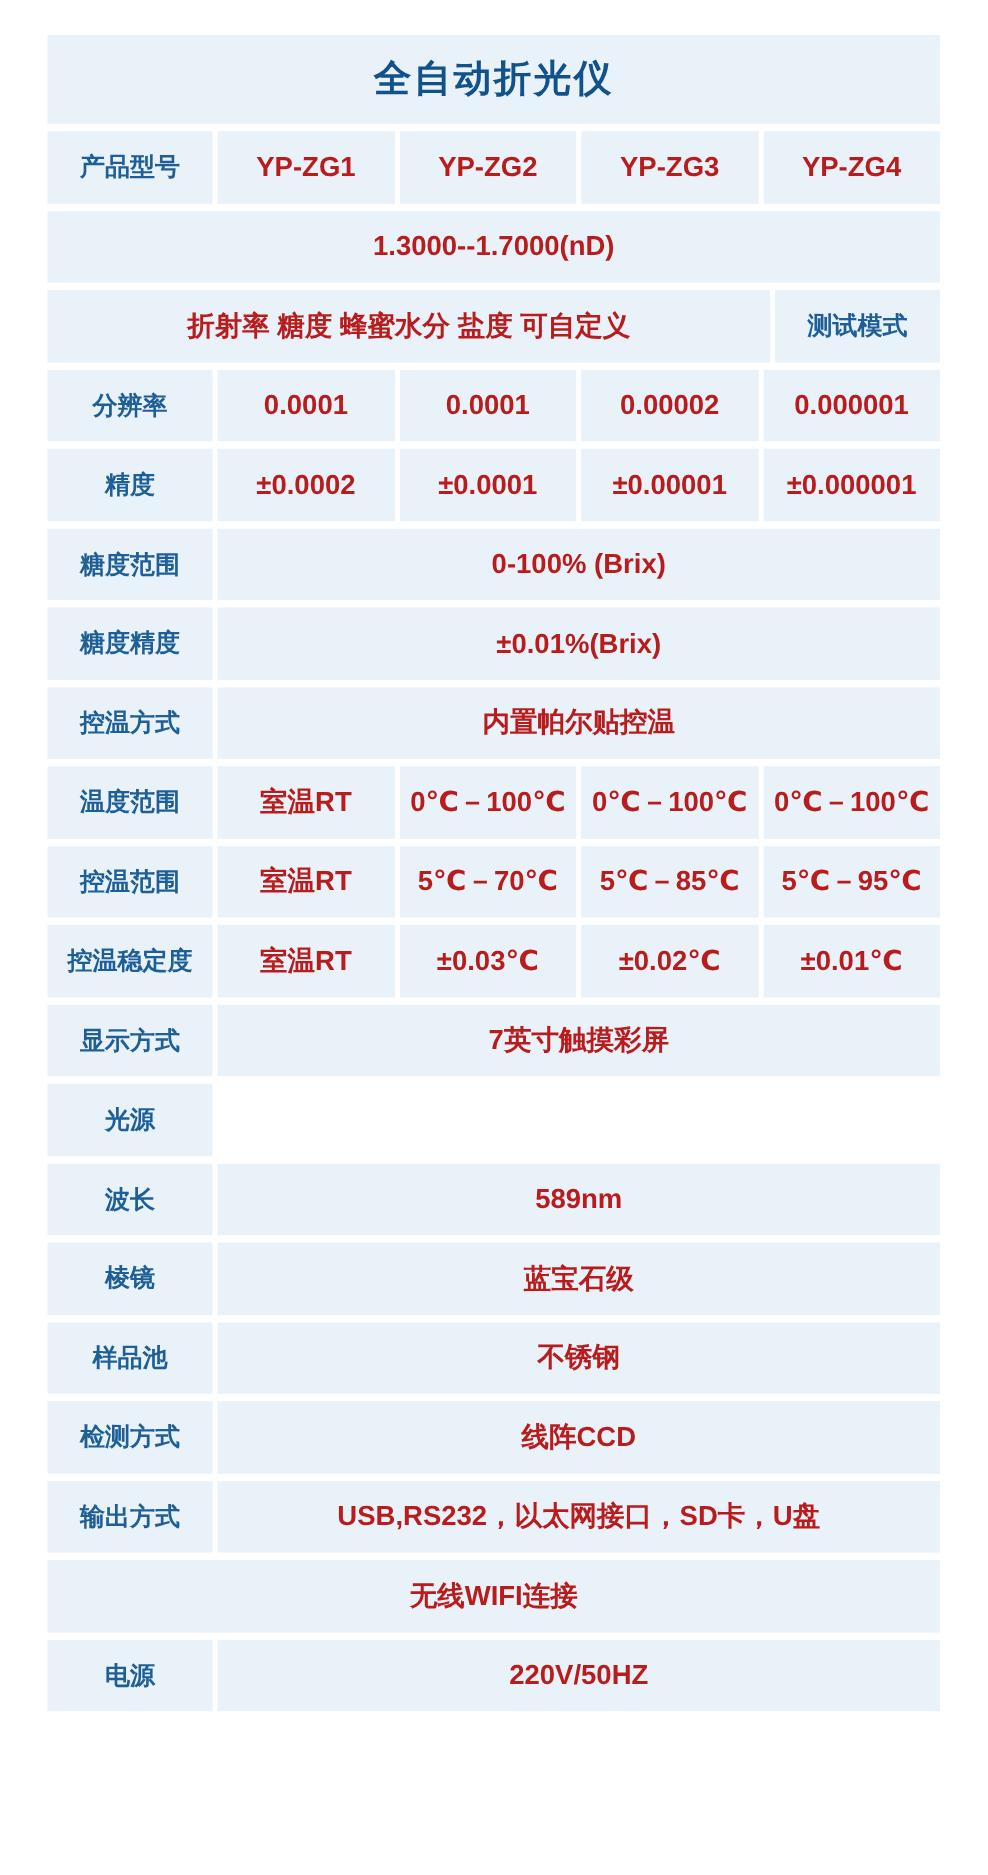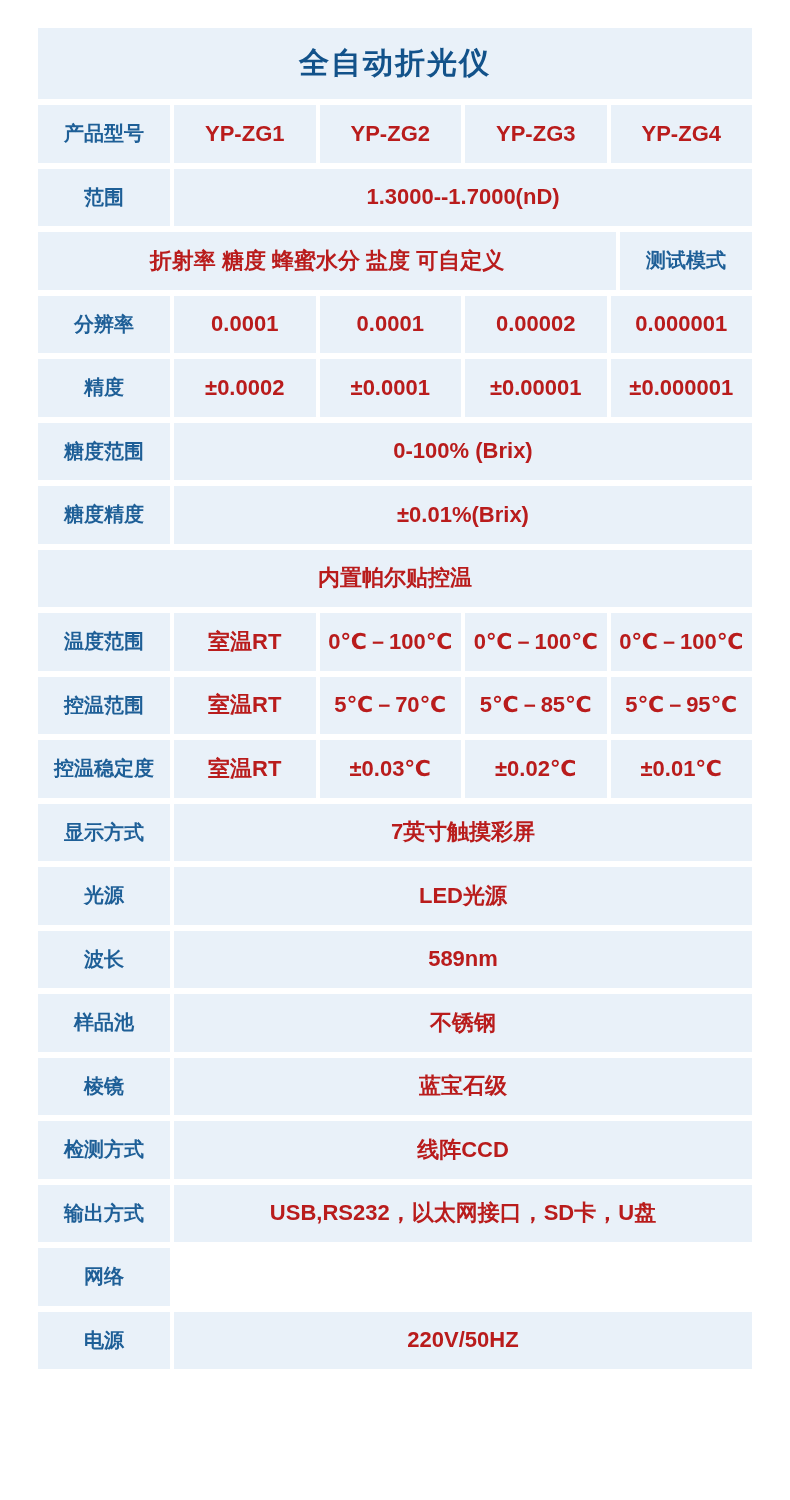--- a/index.html
+++ b/index.html
@@ -73,21 +73,20 @@
 
     <div class="row">
       <div class="cell label-cell">产品型号</div>
       <div class="cell value-cell">YP-ZG1</div>
       <div class="cell value-cell">YP-ZG2</div>
       <div class="cell value-cell">YP-ZG3</div>
       <div class="cell value-cell">YP-ZG4</div>
     </div>
 
     <div class="row">
-      <div class="cell label-cell">范围</div>
       <div class="cell value-cell">1.3000--1.7000(nD)</div>
     </div>
 
     <div class="row">
       <div class="cell value-cell">折射率 糖度 蜂蜜水分 盐度 可自定义</div>
       <div class="cell label-cell">测试模式</div>
     </div>
 
     <div class="row">
       <div class="cell label-cell">分辨率</div>
@@ -109,20 +108,21 @@
       <div class="cell label-cell">糖度范围</div>
       <div class="cell value-cell">0-100% (Brix)</div>
     </div>
 
     <div class="row">
       <div class="cell label-cell">糖度精度</div>
       <div class="cell value-cell">±0.01%(Brix)</div>
     </div>
 
     <div class="row">
+      <div class="cell label-cell">控温方式</div>
       <div class="cell value-cell">内置帕尔贴控温</div>
     </div>
 
     <div class="row">
       <div class="cell label-cell">温度范围</div>
       <div class="cell value-cell">室温RT</div>
       <div class="cell value-cell">0℃－100℃</div>
       <div class="cell value-cell">0℃－100℃</div>
       <div class="cell value-cell">0℃－100℃</div>
     </div>
@@ -143,50 +143,49 @@
       <div class="cell value-cell">±0.01℃</div>
     </div>
 
     <div class="row">
       <div class="cell label-cell">显示方式</div>
       <div class="cell value-cell">7英寸触摸彩屏</div>
     </div>
 
     <div class="row">
       <div class="cell label-cell">光源</div>
-      <div class="cell value-cell">LED光源</div>
     </div>
 
     <div class="row">
       <div class="cell label-cell">波长</div>
       <div class="cell value-cell">589nm</div>
     </div>
 
     <div class="row">
-      <div class="cell label-cell">样品池</div>
-      <div class="cell value-cell">不锈钢</div>
+      <div class="cell label-cell">棱镜</div>
+      <div class="cell value-cell">蓝宝石级</div>
     </div>
 
     <div class="row">
-      <div class="cell label-cell">棱镜</div>
-      <div class="cell value-cell">蓝宝石级</div>
+      <div class="cell label-cell">样品池</div>
+      <div class="cell value-cell">不锈钢</div>
     </div>
 
     <div class="row">
       <div class="cell label-cell">检测方式</div>
       <div class="cell value-cell">线阵CCD</div>
     </div>
 
     <div class="row">
       <div class="cell label-cell">输出方式</div>
       <div class="cell value-cell">USB,RS232，以太网接口，SD卡，U盘</div>
     </div>
 
     <div class="row">
-      <div class="cell label-cell">网络</div>
+      <div class="cell value-cell">无线WIFI连接</div>
     </div>
 
     <div class="row">
       <div class="cell label-cell">电源</div>
       <div class="cell value-cell">220V/50HZ</div>
     </div>
 
   </div>
 </div>
 

